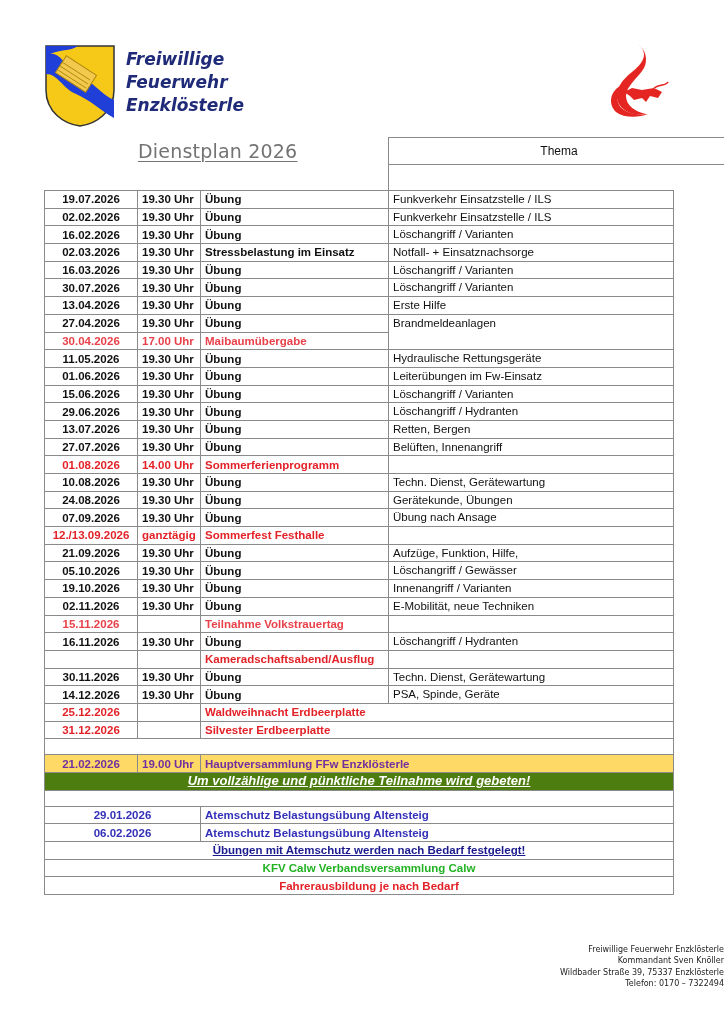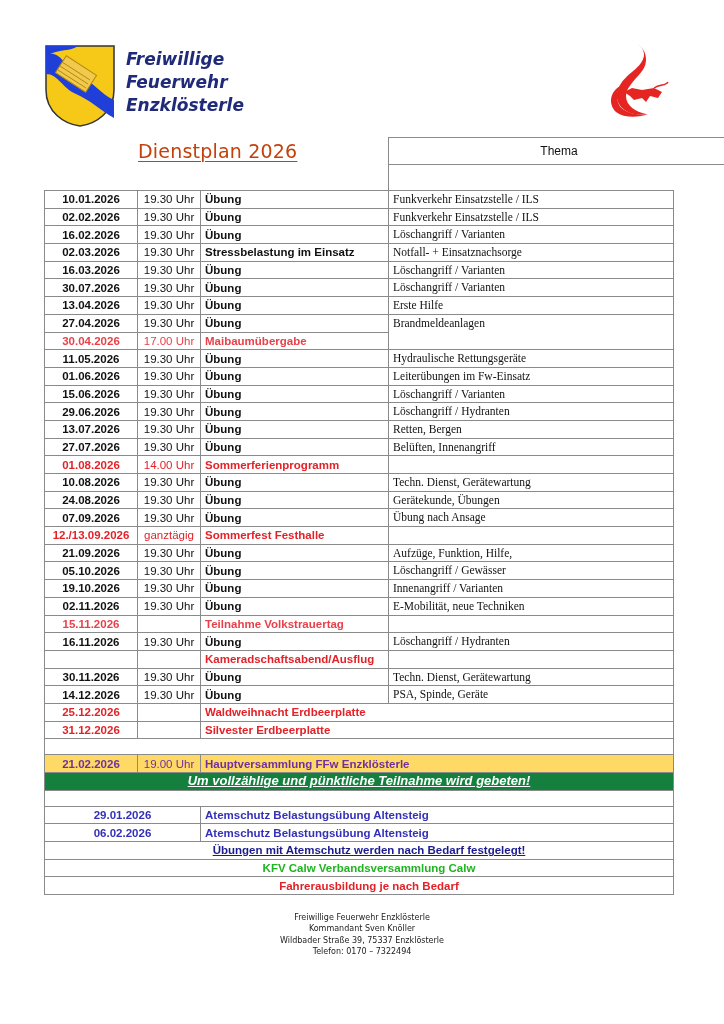--- a/index.html
+++ b/index.html
@@ -1,40 +1,40 @@
 <!DOCTYPE html>
 <html><head>
 <meta charset="utf-8">
 <style>
   html, body { margin: 0; padding: 0; background: #ffffff; }
   body { width: 724px; height: 1024px; position: relative; overflow: hidden; font-family: "Liberation Sans", sans-serif; color: #111; }
   .crest { position: absolute; left: 44px; top: 44px; width: 72px; height: 84px; }
   .org-name { position: absolute; left: 126px; top: 48px; font-family: "DejaVu Sans", sans-serif; font-weight: bold; font-style: italic; font-size: 17px; line-height: 23px; color: #1f2a78; }
   .flame-logo { position: absolute; left: 598px; top: 42px; width: 76px; height: 76px; }
-  .plan-title { position: absolute; left: 138px; top: 140px; font-family: "DejaVu Sans", sans-serif; font-size: 19px; color: #c2410c; text-decoration: underline; text-decoration-thickness: 1px; text-underline-offset: 3px; letter-spacing: 0.2px; }
+  .plan-title { position: absolute; left: 138px; top: 140px; font-family: "DejaVu Sans", sans-serif; font-size: 19px; color: #737373; text-decoration: underline; text-decoration-thickness: 1px; text-underline-offset: 3px; letter-spacing: 0.2px; }
   .thema-head { position: absolute; left: 388px; top: 137px; width: 342px; height: 53px; border: 1px solid #8a8a8a; border-bottom: none; box-sizing: border-box; }
   .thema-head .lbl { height: 26px; border-bottom: 1px solid #8a8a8a; font-size: 12px; text-align: center; line-height: 27px; }
   table.plan { position: absolute; left: 44px; top: 190px; width: 629px; border-collapse: collapse; table-layout: fixed; font-size: 11.5px; }
   table.plan td { border: 1px solid #8a8a8a; height: 16.7px; padding: 0 4px; white-space: nowrap; overflow: hidden; line-height: 16px; }
   td.c-date { text-align: center; font-weight: bold; }
-  td.c-time { text-align: center; font-weight: normal; }
+  td.c-time { font-weight: bold; }
   td.c-ev { font-weight: bold; }
-  td.c-th { font-weight: normal; vertical-align: top; font-family: Liberation Serif, serif; }
+  td.c-th { font-weight: normal; vertical-align: top; }
   tr.red td.c-date, tr.red td.c-time, tr.red td.c-ev { color: #e32228; }
   tr.redlight td.c-date, tr.redlight td.c-time, tr.redlight td.c-ev { color: #e8414a; }
   tr.gold td { background: #ffd966; color: #7030a0; margin-top: 29px; }
-  tr.banner td { background: #15803d; color: #ffffff; font-style: italic; text-decoration: underline; text-align: center; font-weight: bold; font-size: 13px; }
+  tr.banner td { background: #4d7c0f; color: #ffffff; font-style: italic; text-decoration: underline; text-align: center; font-weight: bold; font-size: 13px; }
   tr.blue td { color: #3431b8; font-weight: bold; }
   tr.blue td.c-date { }
   tr.center td { text-align: center; font-weight: bold; padding-left: 24px; }
   tr.center.navy td { color: #1b1b8f; text-decoration: underline; }
   tr.center.green td { color: #22b322; }
   tr.center.redc td { color: #e32228; }
   tr.spacer td { height: 15px; }
-  .footer { position: absolute; left: 0; width: 724px; top: 912px; text-align: center; font-family: "DejaVu Sans", sans-serif; font-size: 8px; line-height: 11.3px; color: #222; }
+  .footer { position: absolute; left: 0; width: 724px; top: 944px; text-align: right; font-family: "DejaVu Sans", sans-serif; font-size: 8px; line-height: 11.3px; color: #222; }
 </style>
 </head>
 <body>
 
 <svg class="crest" viewBox="0 0 72 84">
   <path d="M2 2 H70 V46 C70 68 52 80 36 82 C20 80 2 68 2 46 Z" fill="#f6c919" stroke="#333" stroke-width="1.5"></path>
   <path d="M2 10 C18 6 22 26 36 32 C50 38 56 50 70 56 V74 C56 66 46 56 32 50 C18 44 14 30 2 30 Z" fill="#1f3fd8"></path>
   <path d="M2 2 H34 C26 8 16 4 2 12 Z" fill="#1f3fd8"></path>
   <g stroke="#b08a10" stroke-width="1" fill="#f2c94c">
     <rect x="14" y="20" width="36" height="20" transform="rotate(33 32 30)"></rect>
@@ -65,21 +65,21 @@
 
 <table class="plan">
   <colgroup>
     <col style="width:93px">
       <col style="width:63px">
       <col style="width:188px">
       <col style="width:285px">
   </colgroup>
   <tbody id="sched-body">
       <tr>
-        <td class="c-date">10.01.2026</td>
+        <td class="c-date">19.07.2026</td>
         <td class="c-time">19.30 Uhr</td>
         <td class="c-ev">Übung</td>
         <td class="c-th">Funkverkehr Einsatzstelle / ILS</td>
       </tr>
       <tr>
         <td class="c-date">02.02.2026</td>
         <td class="c-time">19.30 Uhr</td>
         <td class="c-ev">Übung</td>
         <td class="c-th">Funkverkehr Einsatzstelle / ILS</td>
       </tr>

